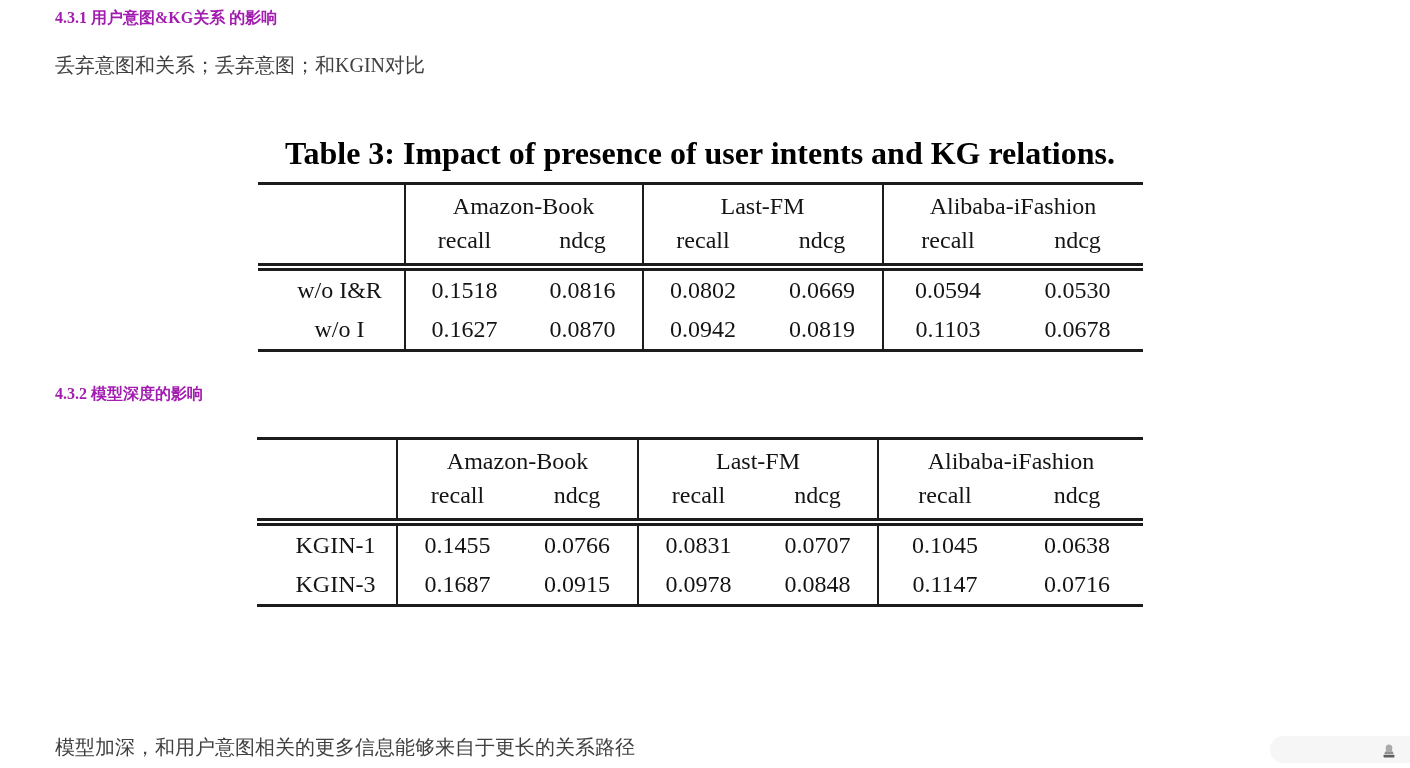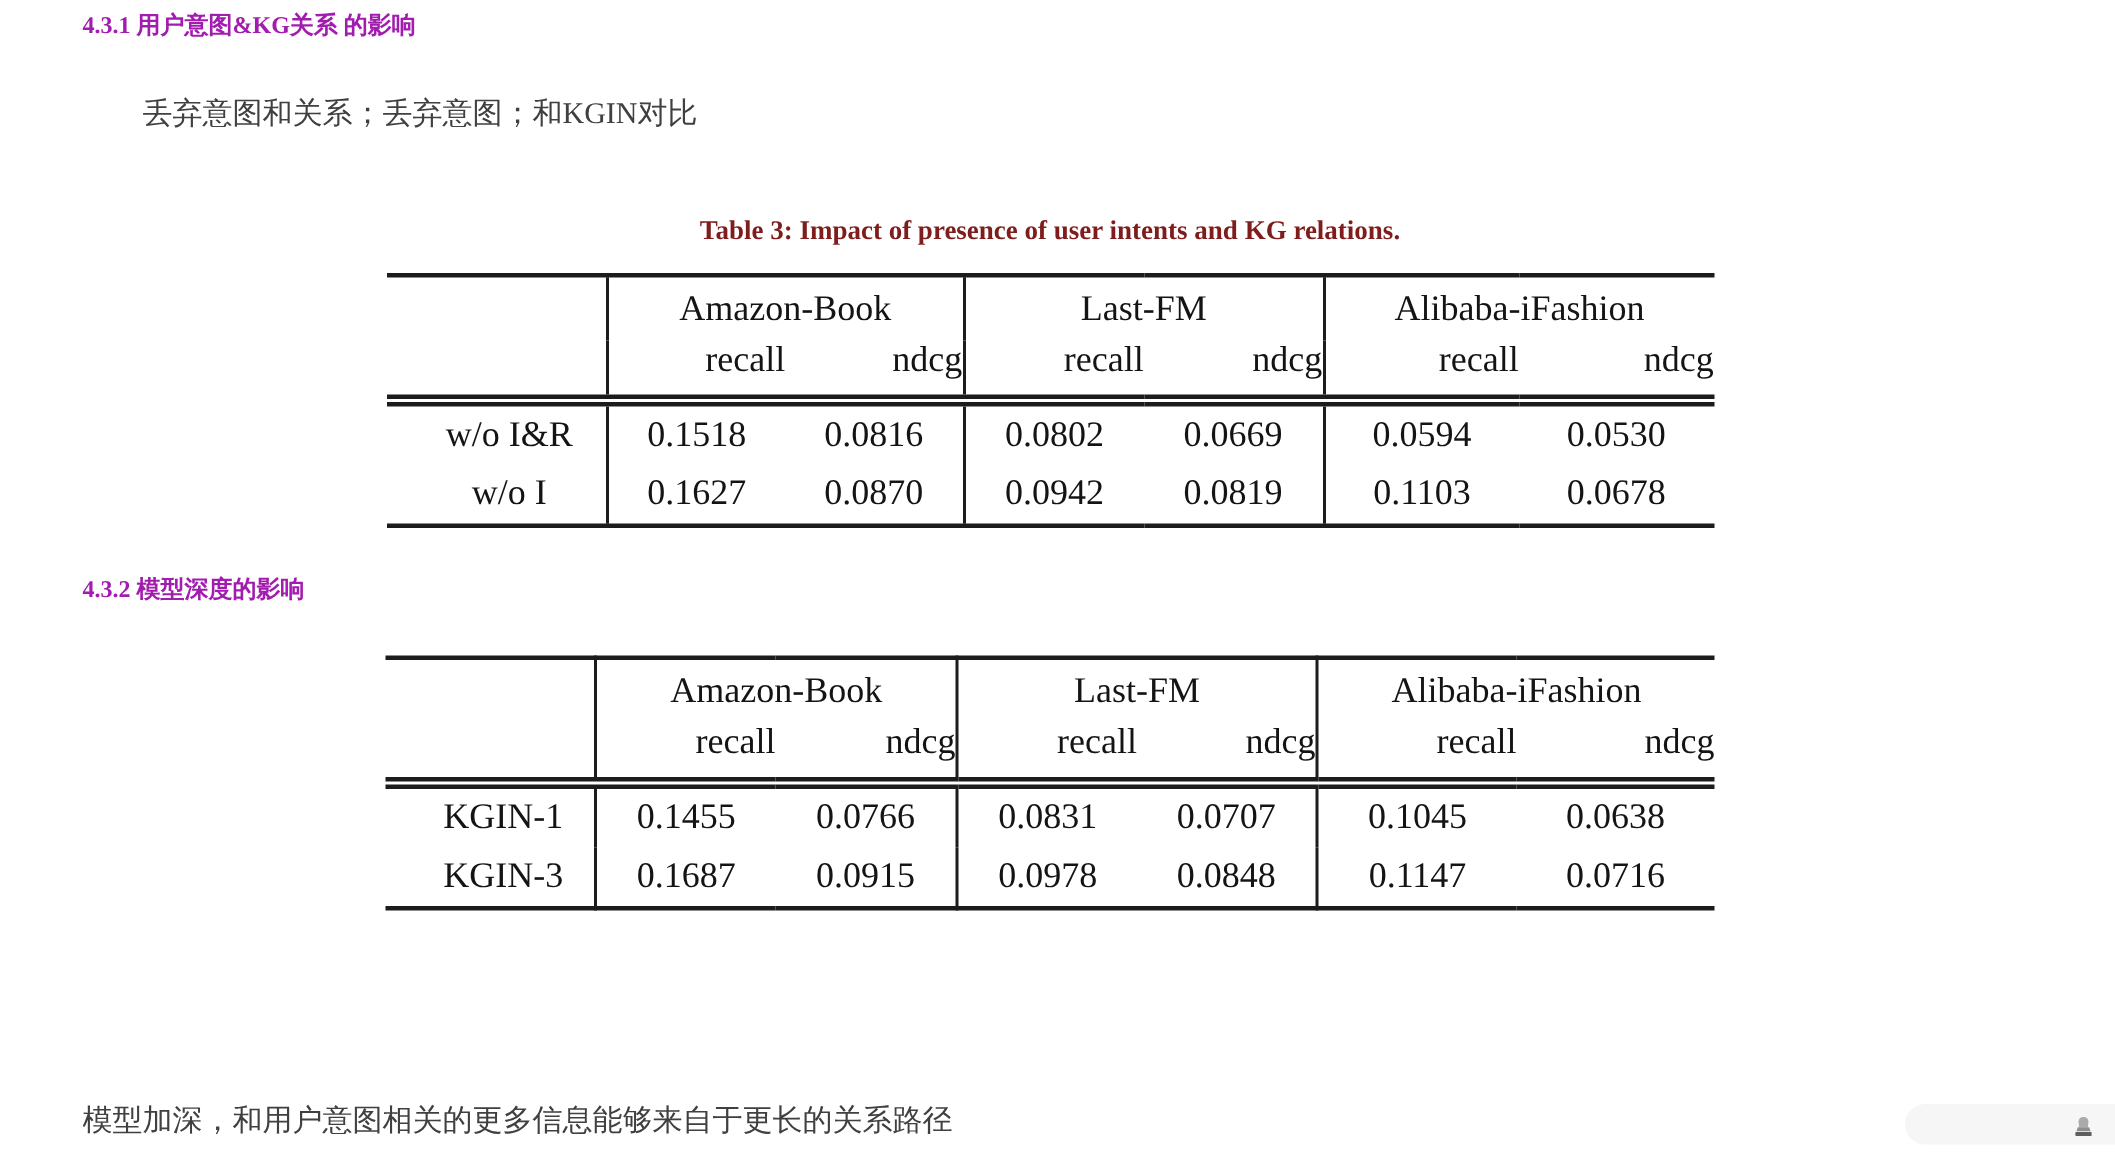--- a/index.html
+++ b/index.html
@@ -12,43 +12,43 @@
     font-family:Liberation Serif, serif;
     font-size:16px; font-weight:bold; color:#a21caf; line-height:22px;
   }
   #heading-431 { top:7px; }
   #heading-432 { top:383px; }
   .note {
     position:absolute; left:55px; margin:0;
     font-family:"Liberation Serif", serif;
     font-size:20px; color:#404040; line-height:28px;
   }
-  #note-1 { top:62px;margin-left:40px; }
+  #note-1 { top:51px; }
   #footer-note { top:733px; }
 
   .figure { position:absolute; left:240px; width:920px; }
   #fig3 { top:136px; }
   #fig4 { top:437px; }
   .caption {
     text-align:center;
     font-family:"Liberation Serif", serif;
-    font-weight:bold; font-size:18px; color:#7f1d1d;
+    font-weight:bold; font-size:32px; color:#000000;
     line-height:34px; margin:0 0 12px 0;
   }
   .caption i { font-style:italic; }
 
   table.paper-table {
     border-collapse:collapse; table-layout:fixed; margin:0 auto;
     font-family:"Liberation Serif", serif; font-size:24px; color:#141414;
     border-top:3px solid #1c1c1c; border-bottom:3px solid #1c1c1c;
   }
   .paper-table th { font-weight:normal; padding:0; }
   .paper-table td { padding:0; }
   .paper-table tr.groups th { height:42px; vertical-align:middle; text-align:center; }
-  .paper-table tr.metrics th { height:36px; vertical-align:top; text-align:right; border-bottom:8px double #1c1c1c;margin-top:28px; }
+  .paper-table tr.metrics th { height:36px; vertical-align:top; text-align:center; border-bottom:8px double #1c1c1c;margin-top:28px; }
   .paper-table tbody td { height:39px; vertical-align:middle; text-align:center; }
   .paper-table td.rowlabel { text-align:center; padding-left:18px;margin-top:20px; }
   .paper-table .gb { border-left:2px solid #1c1c1c;text-align:center; }
 
   .float-bar {
     position:absolute; right:0; bottom:5px; width:140px; height:27px;
     background:#f6f6f6; border-radius:14px 0 0 14px;
   }
   .stamp { position:absolute; right:13px; bottom:9px; width:16px; height:16px; cursor:pointer; }
 </style>

